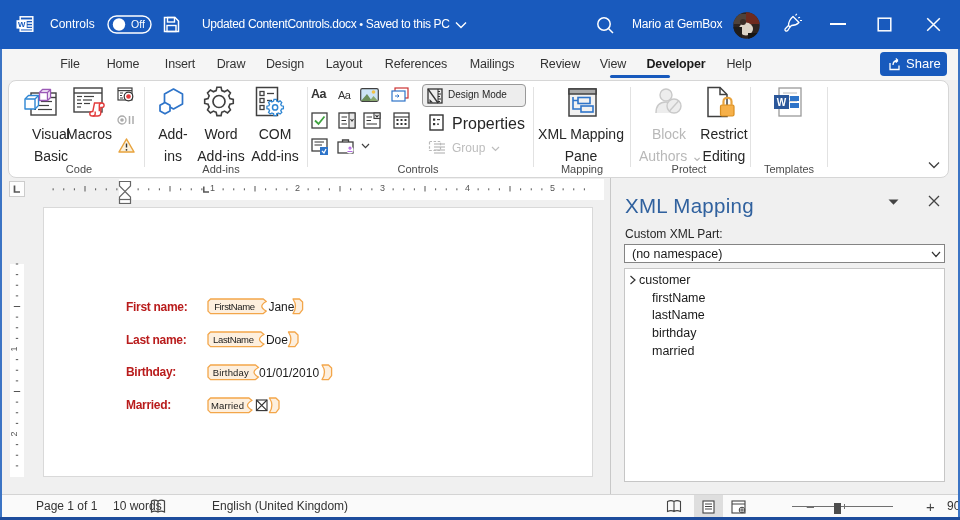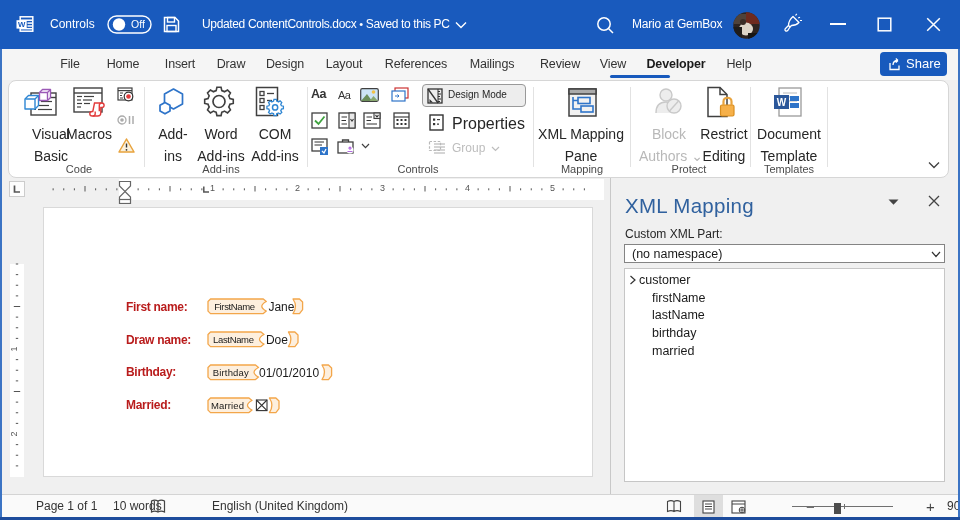--- a/index.html
+++ b/index.html
@@ -370,21 +370,20 @@
       <g stroke="#BFBFBF" stroke-width="1.1">
           <line x1="12" y1="6" x2="26" y2="6"></line>
           <line x1="12" y1="10" x2="26" y2="10"></line>
           <line x1="12" y1="14" x2="26" y2="14"></line>
         </g>
       <rect x="3" y="8" width="15" height="14" fill="#2B579A"></rect>
       <text x="10.5" y="19" font-size="10" font-weight="bold" fill="#fff" text-anchor="middle" font-family="Liberation Sans">W</text>
       <rect x="19" y="9" width="9" height="5" fill="#2E74C9"></rect>
       <rect x="19" y="16" width="9" height="5" fill="#2E74C9"></rect>
     </svg>
-    <div class="blabel" style="left:742px;top:42px;width:76px">Document<br>Template</div>
     <div class="glabel" style="left:740px;width:80px">Templates</div>
 
     <svg class="abs" style="left:919px;top:80px" width="12" height="8" viewBox="0 0 12 8">
         <path d="M1 1.5 L6 6.5 L11 1.5" fill="none" stroke="#404040" stroke-width="1.3"></path>
       </svg>
   </div>
 
   <div id="work">
 
     <div id="hruler"></div>
@@ -468,21 +467,21 @@
       <line x1="9.8" y1="220.375" x2="12.2" y2="220.375" stroke="#555" stroke-width="1"></line>
       <text x="11" y="231" font-size="9" fill="#555" text-anchor="middle" transform="rotate(-90 11 231)" font-family="Liberation Sans">2</text>
       <line x1="9.8" y1="241.625" x2="12.2" y2="241.625" stroke="#555" stroke-width="1"></line>
       <line x1="9.8" y1="252.25" x2="12.2" y2="252.25" stroke="#555" stroke-width="1"></line>
       <line x1="9.8" y1="262.875" x2="12.2" y2="262.875" stroke="#555" stroke-width="1"></line>
     </svg>
 
     <div id="page"></div>
 
     <div class="doclabel" style="left:126px;top:122px">First name:</div>
-    <div class="doclabel" style="left:126px;top:155px">Draw name:</div>
+    <div class="doclabel" style="left:126px;top:155px">Last name:</div>
     <div class="doclabel" style="left:126px;top:187px">Birthday:</div>
     <div class="doclabel" style="left:126px;top:220px">Married:</div>
 
     <svg class="abs" style="left:207px;top:120px" width="145" height="18" viewBox="0 0 145 18">
       <path d="M3.5 1 H56.3 L59.3 3.5 Q50.3 8.3 59.3 13.1 L56.3 15.6 H3.5 L1 13.1 V3.5 Z" fill="#FDEFDE" stroke="#F3A64A" stroke-width="1.3" stroke-linejoin="round"></path>
       <text x="27.65" y="11.6" font-size="9.5" fill="#1a1a1a" text-anchor="middle" font-family="Liberation Sans" textLength="41">FirstName</text>
       <text x="61.4" y="12.8" font-size="12px" fill="#1a1a1a" font-family="Liberation Sans">Jane</text>
       <path d="M86 1 L92.5 1 L95.6 4 L95.6 11.6 L92.5 15.6 L86 15.6 Q91 8.3 86 1 Z" fill="#FDEFDE" stroke="#F3A64A" stroke-width="1.3" stroke-linejoin="round"></path>
     </svg>
     <svg class="abs" style="left:207px;top:152.5px" width="145" height="18" viewBox="0 0 145 18">

